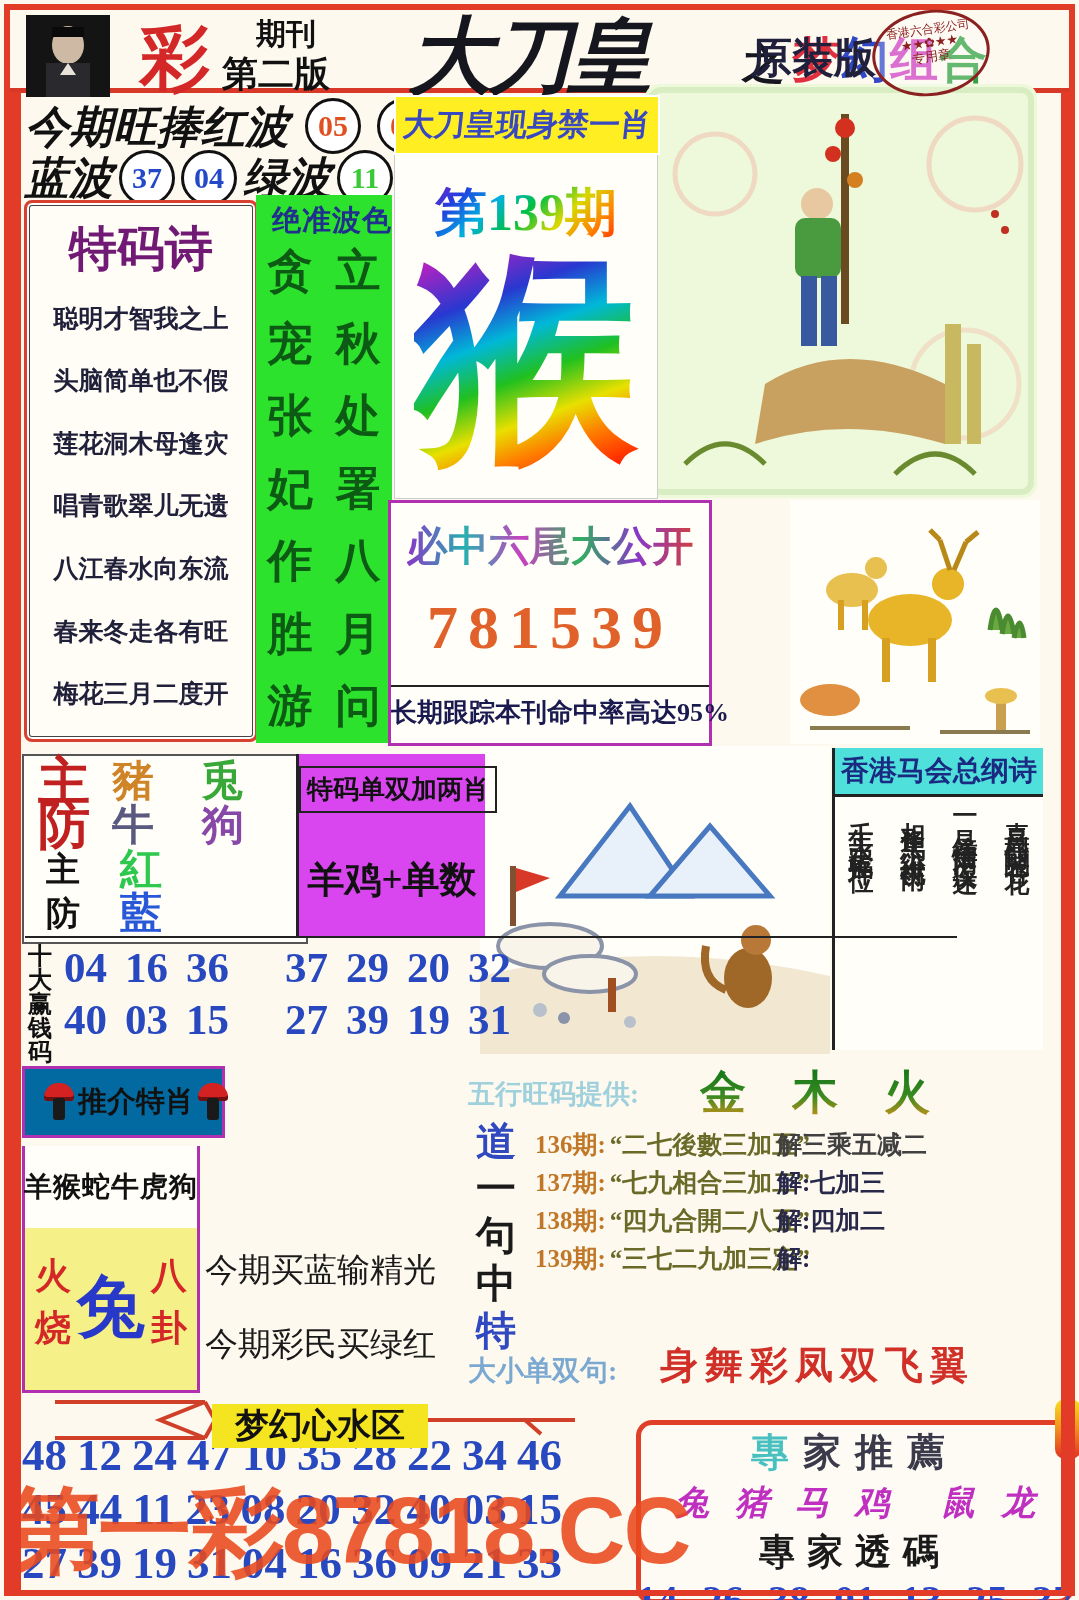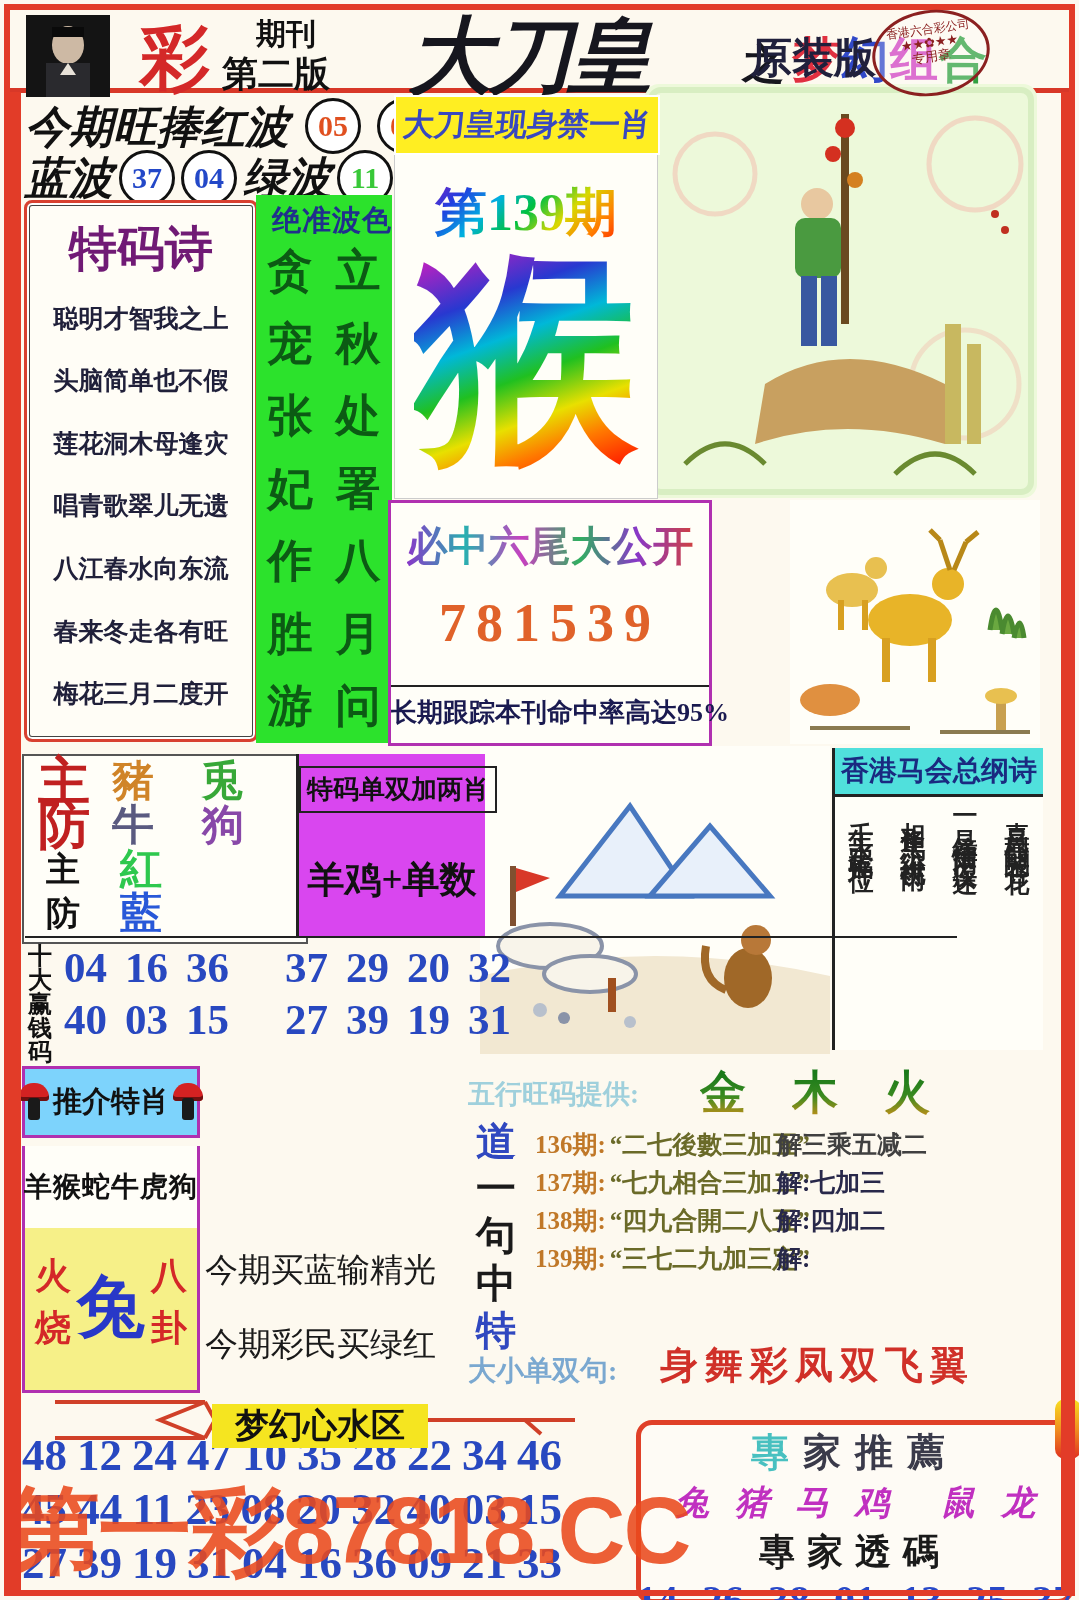--- a/index.html
+++ b/index.html
@@ -60,21 +60,21 @@
            -webkit-background-clip:text;background-clip:text;color:transparent;}
   .issue-label{display:inline-block;margin-top:26px;font-size:52px;font-weight:bold;}
   .zodiac{display:inline-block;font-size:225px;font-weight:bold;line-height:1.0;margin-top:0px;
           background:linear-gradient(160deg,#c020c0 5%,#2838d0 25%,#00b8d8 40%,#20c020 55%,#e8e000 70%,#ff7800 82%,#ff2000 95%);
           -webkit-background-clip:text;background-clip:text;color:transparent;}
 
   .tails-box{left:388px;top:500px;width:318px;height:240px;background:#fffef8;border:3px solid #b030b0;z-index:3;text-align:center;}
   .tails-title{display:inline-block;margin-top:16px;font-size:41px;font-weight:bold;white-space:nowrap;
          background:linear-gradient(90deg,#8838c8,#28b0b0,#c840c0,#30b060,#8838c8,#d04040);
          -webkit-background-clip:text;background-clip:text;color:transparent;}
-  .tails-num{display:block;margin-top:18px;font-size:54px;font-weight:bold;color:#e0622a;letter-spacing:10px;}
+  .tails-num{display:block;margin-top:18px;font-size:62px;font-weight:bold;color:#e0622a;letter-spacing:10px;}
   .tails-split{position:absolute;left:0;right:0;top:182px;height:2px;background:#222;}
   .tails-footer{position:absolute;left:0;right:0;top:192px;font-size:26px;font-weight:bold;color:#1a1a50;white-space:nowrap;}
 
   
   .illu{z-index:1;}
   .man-illu{left:645px;top:84px;width:392px;height:414px;}
   .deer-illu{left:790px;top:500px;width:250px;height:244px;background:#fffef8;}
   .mount-illu{left:480px;top:746px;width:350px;height:308px;background:#fffef8;}
 
   
@@ -100,21 +100,21 @@
 
   
   .money-line{left:25px;top:936px;width:932px;height:2px;background:#222;z-index:3;}
   .money-label{left:28px;top:944px;display:flex;flex-direction:column;z-index:3;}
   .money-label span{font-size:24px;font-weight:bold;line-height:1.0;color:#111;}
   .money-rows{left:64px;top:942px;width:420px;z-index:3;}
   .num-row{display:flex;gap:18px;font-size:43px;font-weight:bold;color:#2848c0;line-height:1.22;}
   .num-row span:nth-child(3){margin-right:38px;}
 
   
-  .rec-box{left:22px;top:1066px;width:172px;background:#7dd3fc;border:3px solid #b030b0;z-index:3;}
+  .rec-box{left:22px;top:1066px;width:172px;background:#0369a1;border:3px solid #b030b0;z-index:3;padding-left:25px;}
   .rec-title{height:66px;display:flex;align-items:center;justify-content:center;gap:4px;}
   .rec-title .t{font-size:29px;font-weight:bold;color:#111;white-space:nowrap;}
   .mushroom{width:30px;height:42px;position:relative;flex:0 0 auto;}
   .mushroom .cap{position:absolute;top:2px;left:0;width:30px;height:18px;background:#d42222;border-radius:15px 15px 4px 4px;box-shadow:inset 0 -4px 0 #701010;}
   .mushroom .stem{position:absolute;top:17px;left:9px;width:12px;height:22px;background:#1a1a1a;border-radius:3px;}
   .rec-animals{left:22px;top:1146px;width:172px;height:82px;background:#fffef8;border:3px solid #b030b0;border-top:none;
                display:flex;align-items:center;justify-content:center;z-index:3;}
   .rec-animals span{font-size:28px;font-weight:bold;color:#111;letter-spacing:1px;white-space:nowrap;}
   .bagua-box{left:22px;top:1228px;width:172px;height:162px;background:#f6f088;border:3px solid #b030b0;border-top:none;z-index:3;}
   .vred{position:absolute;display:flex;flex-direction:column;}

